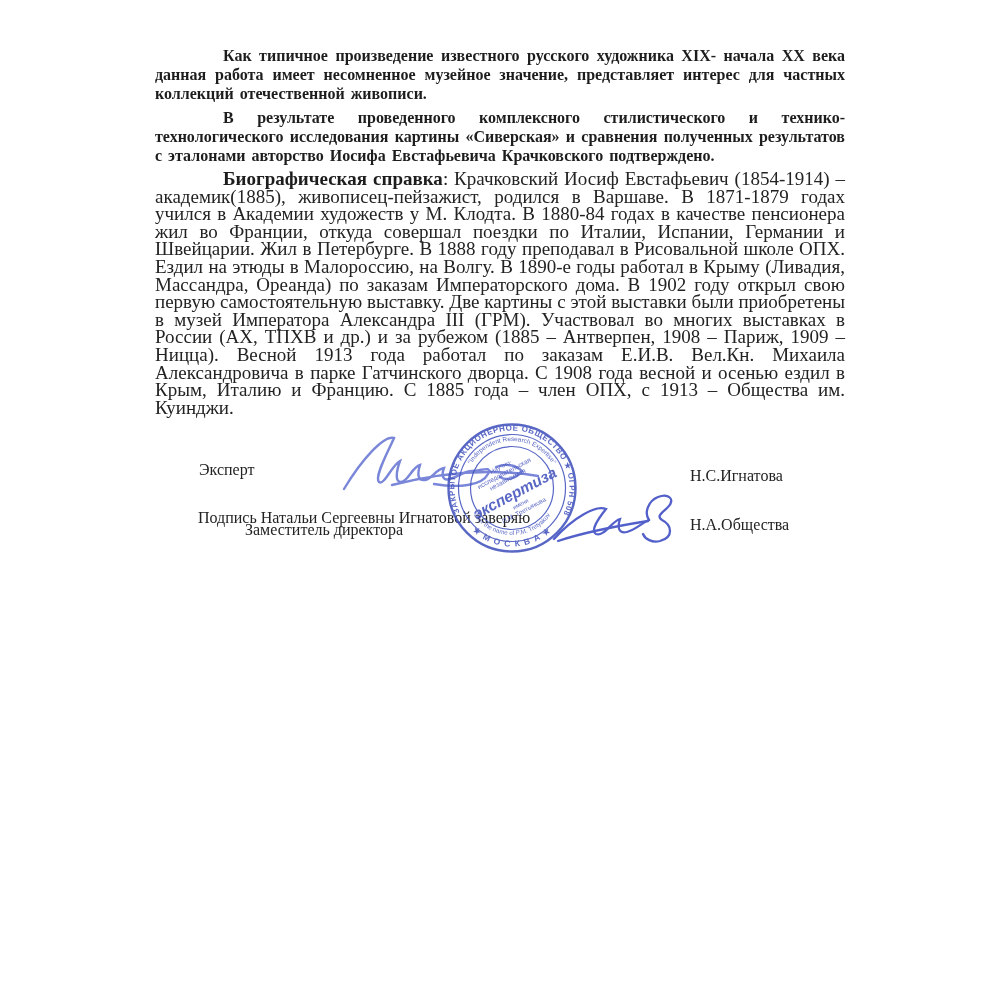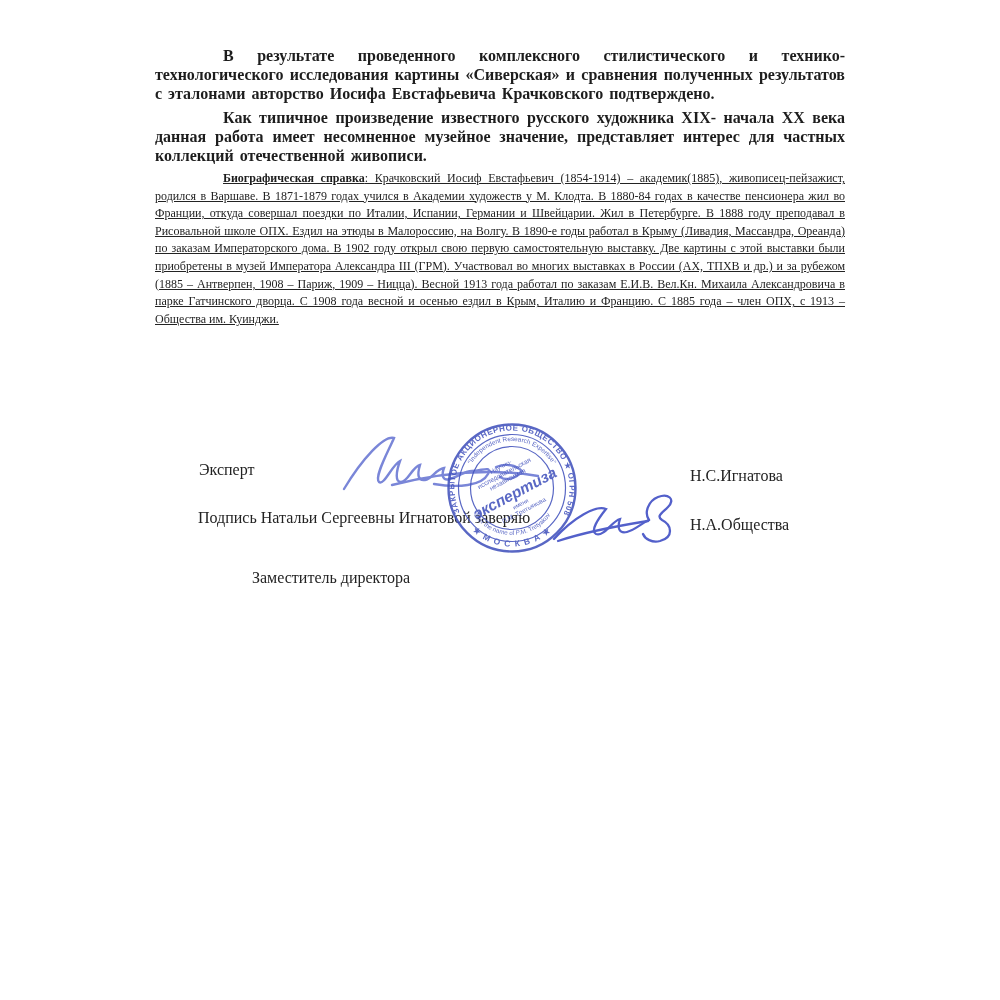--- a/index.html
+++ b/index.html
@@ -6,42 +6,42 @@
   html,body { background:#ffffff; }
   .page {
     position:relative; width:1000px; height:1000px;
     background:#ffffff; overflow:hidden;
     font-family:"Liberation Serif", serif;
     color:#232323;
   }
   .doc { position:absolute; left:155px; top:46px; width:690px; }
   .doc p { text-align:justify; text-indent:68px; }
   .p-bold { font-weight:bold; font-size:16px; line-height:19px; color:#1d1d1d; margin-bottom:5px; word-spacing:2px; }
-  .p-body { font-size:12px; line-height:17.6px; margin-bottom:2px;text-decoration:underline; }
+  .p-body { font-size:19px; line-height:17.6px; margin-bottom:2px; }
   .lead-bold { font-weight:bold; color:#1d1d1d; }
   .sig-text { position:absolute; font-size:16px; line-height:18px; white-space:nowrap; color:#232323;text-align:right; }
   .stamp-wrap { position:absolute; left:446px; top:422px; width:132px; height:132px; opacity:0.88; }
   .sig-svg { position:absolute; }
   svg text { font-family:"Liberation Sans", sans-serif; }
 </style>
 </head>
 <body>
 
 <div class="page">
 
   <div class="doc">
+    <p class="p-bold">Как типичное произведение известного русского художника XIX- начала XX века данная работа имеет несомненное музейное значение, представляет интерес для частных коллекций отечественной живописи.</p>
     <p class="p-bold">В результате проведенного комплексного стилистического и технико-технологического исследования картины «Сиверская» и сравнения полученных результатов с эталонами авторство Иосифа Евстафьевича Крачковского подтверждено.</p>
-    <p class="p-bold">Как типичное произведение известного русского художника XIX- начала XX века данная работа имеет несомненное музейное значение, представляет интерес для частных коллекций отечественной живописи.</p>
     <p class="p-body"><span class="lead-bold">Биографическая справка</span><span>: Крачковский Иосиф Евстафьевич (1854-1914) – академик(1885), живописец-пейзажист, родился в Варшаве. В 1871-1879 годах учился в Академии художеств у М. Клодта. В 1880-84 годах в качестве пенсионера жил во Франции, откуда совершал поездки по Италии, Испании, Германии и Швейцарии. Жил в Петербурге. В 1888 году преподавал в Рисовальной школе ОПХ. Ездил на этюды в Малороссию, на Волгу. В 1890-е годы работал в Крыму (Ливадия, Массандра, Ореанда) по заказам Императорского дома. В 1902 году открыл свою первую самостоятельную выставку. Две картины с этой выставки были приобретены в музей Императора Александра III (ГРМ). Участвовал во многих выставках в России (АХ, ТПХВ и др.) и за рубежом (1885 – Антверпен, 1908 – Париж, 1909 – Ницца). Весной 1913 года работал по заказам Е.И.В. Вел.Кн. Михаила Александровича в парке Гатчинского дворца. С 1908 года весной и осенью ездил в Крым, Италию и Францию. С 1885 года – член ОПХ, с 1913 – Общества им. Куинджи.</span></p>
   </div>
 
   <div class="sig-text" style="left:199px; top:461px;">Эксперт</div>
   <div class="sig-text" style="left:690px; top:467px;">Н.С.Игнатова</div>
   <div class="sig-text" style="left:198px; top:509px;">Подпись Натальи Сергеевны Игнатовой заверяю</div>
-  <div class="sig-text" style="left:252px; top:521px;margin-top:48px;">Заместитель директора</div>
+  <div class="sig-text" style="left:245px; top:521px;">Заместитель директора</div>
   <div class="sig-text" style="left:690px; top:516px;">Н.А.Общества</div>
 
   <svg class="sig-svg" style="left:330px; top:425px;" width="230" height="80" viewBox="0 0 230 80">
     <g fill="none" stroke="#7380d6" stroke-width="2.4" stroke-linecap="round" opacity="0.95">
       <path d="M 14,64 C 32,34 54,10 64,13 C 58,27 44,52 49,57 C 54,61 62,40 70,36 C 66,47 65,57 71,57 C 78,57 82,42 90,40 C 87,50 88,56 95,55 C 102,54 106,44 114,43 C 111,51 113,56 120,54 C 128,52 134,46 142,46 C 152,46 162,40 158,49 C 152,61 128,63 104,59"></path>
       <path d="M 62,60 C 105,49 155,42 208,51"></path>
       <path d="M 166,42 C 176,38 186,40 192,46 C 186,54 176,56 170,52"></path>
     </g>
   </svg>
 

